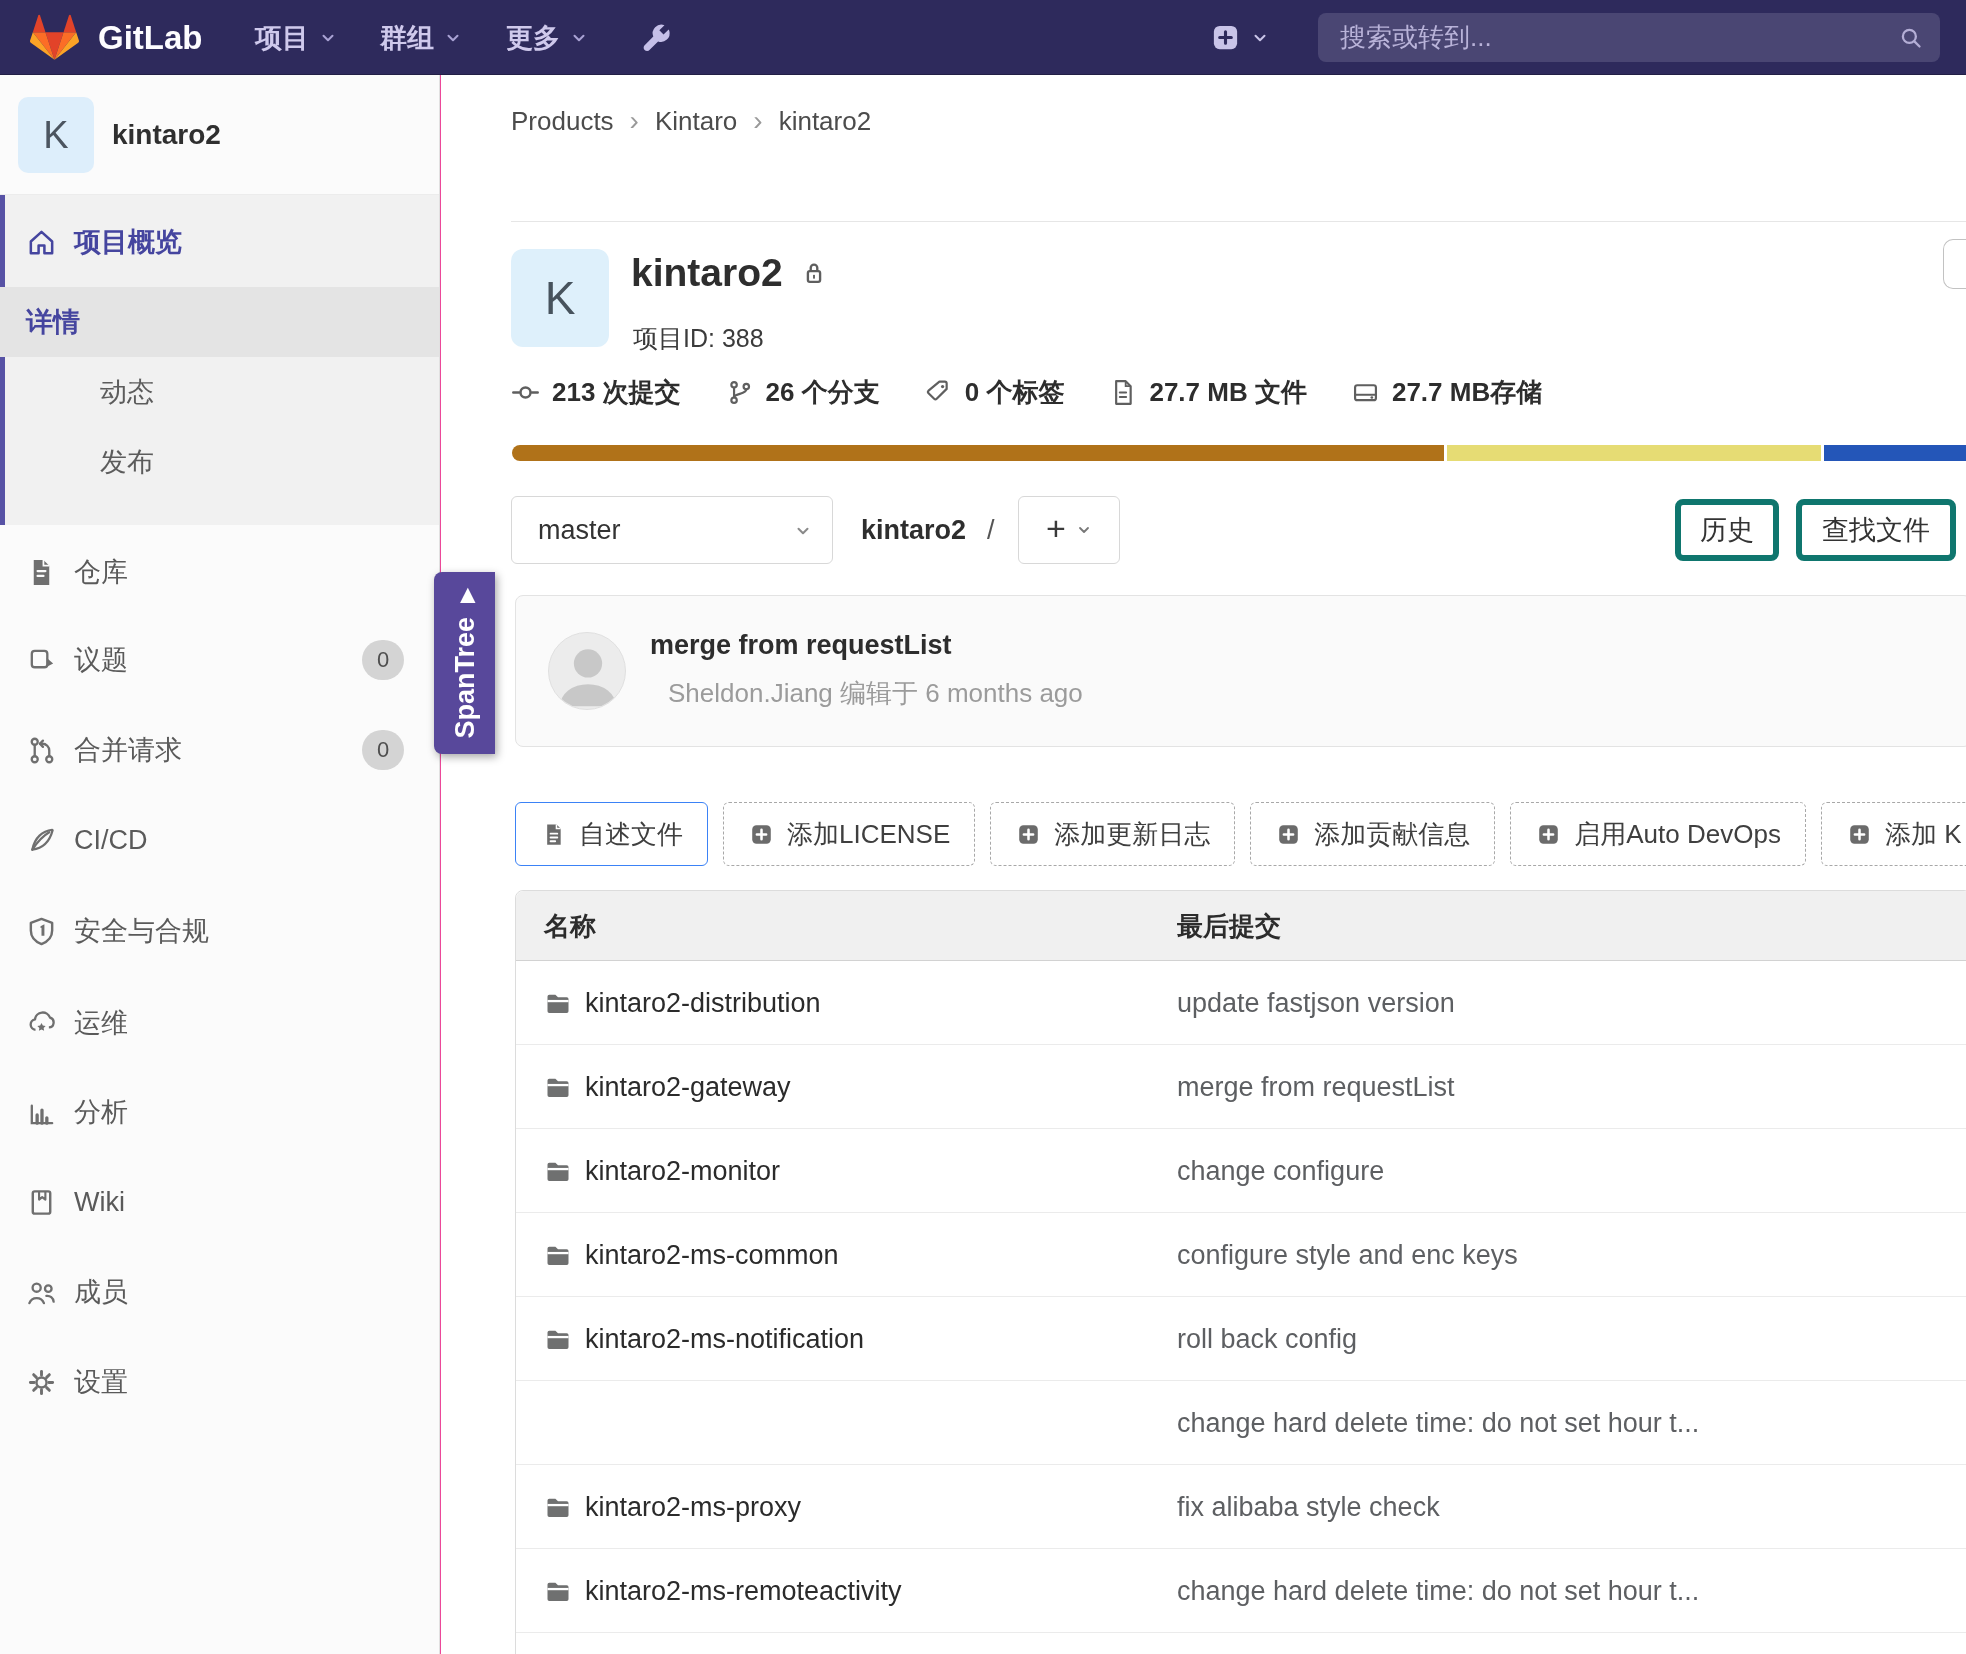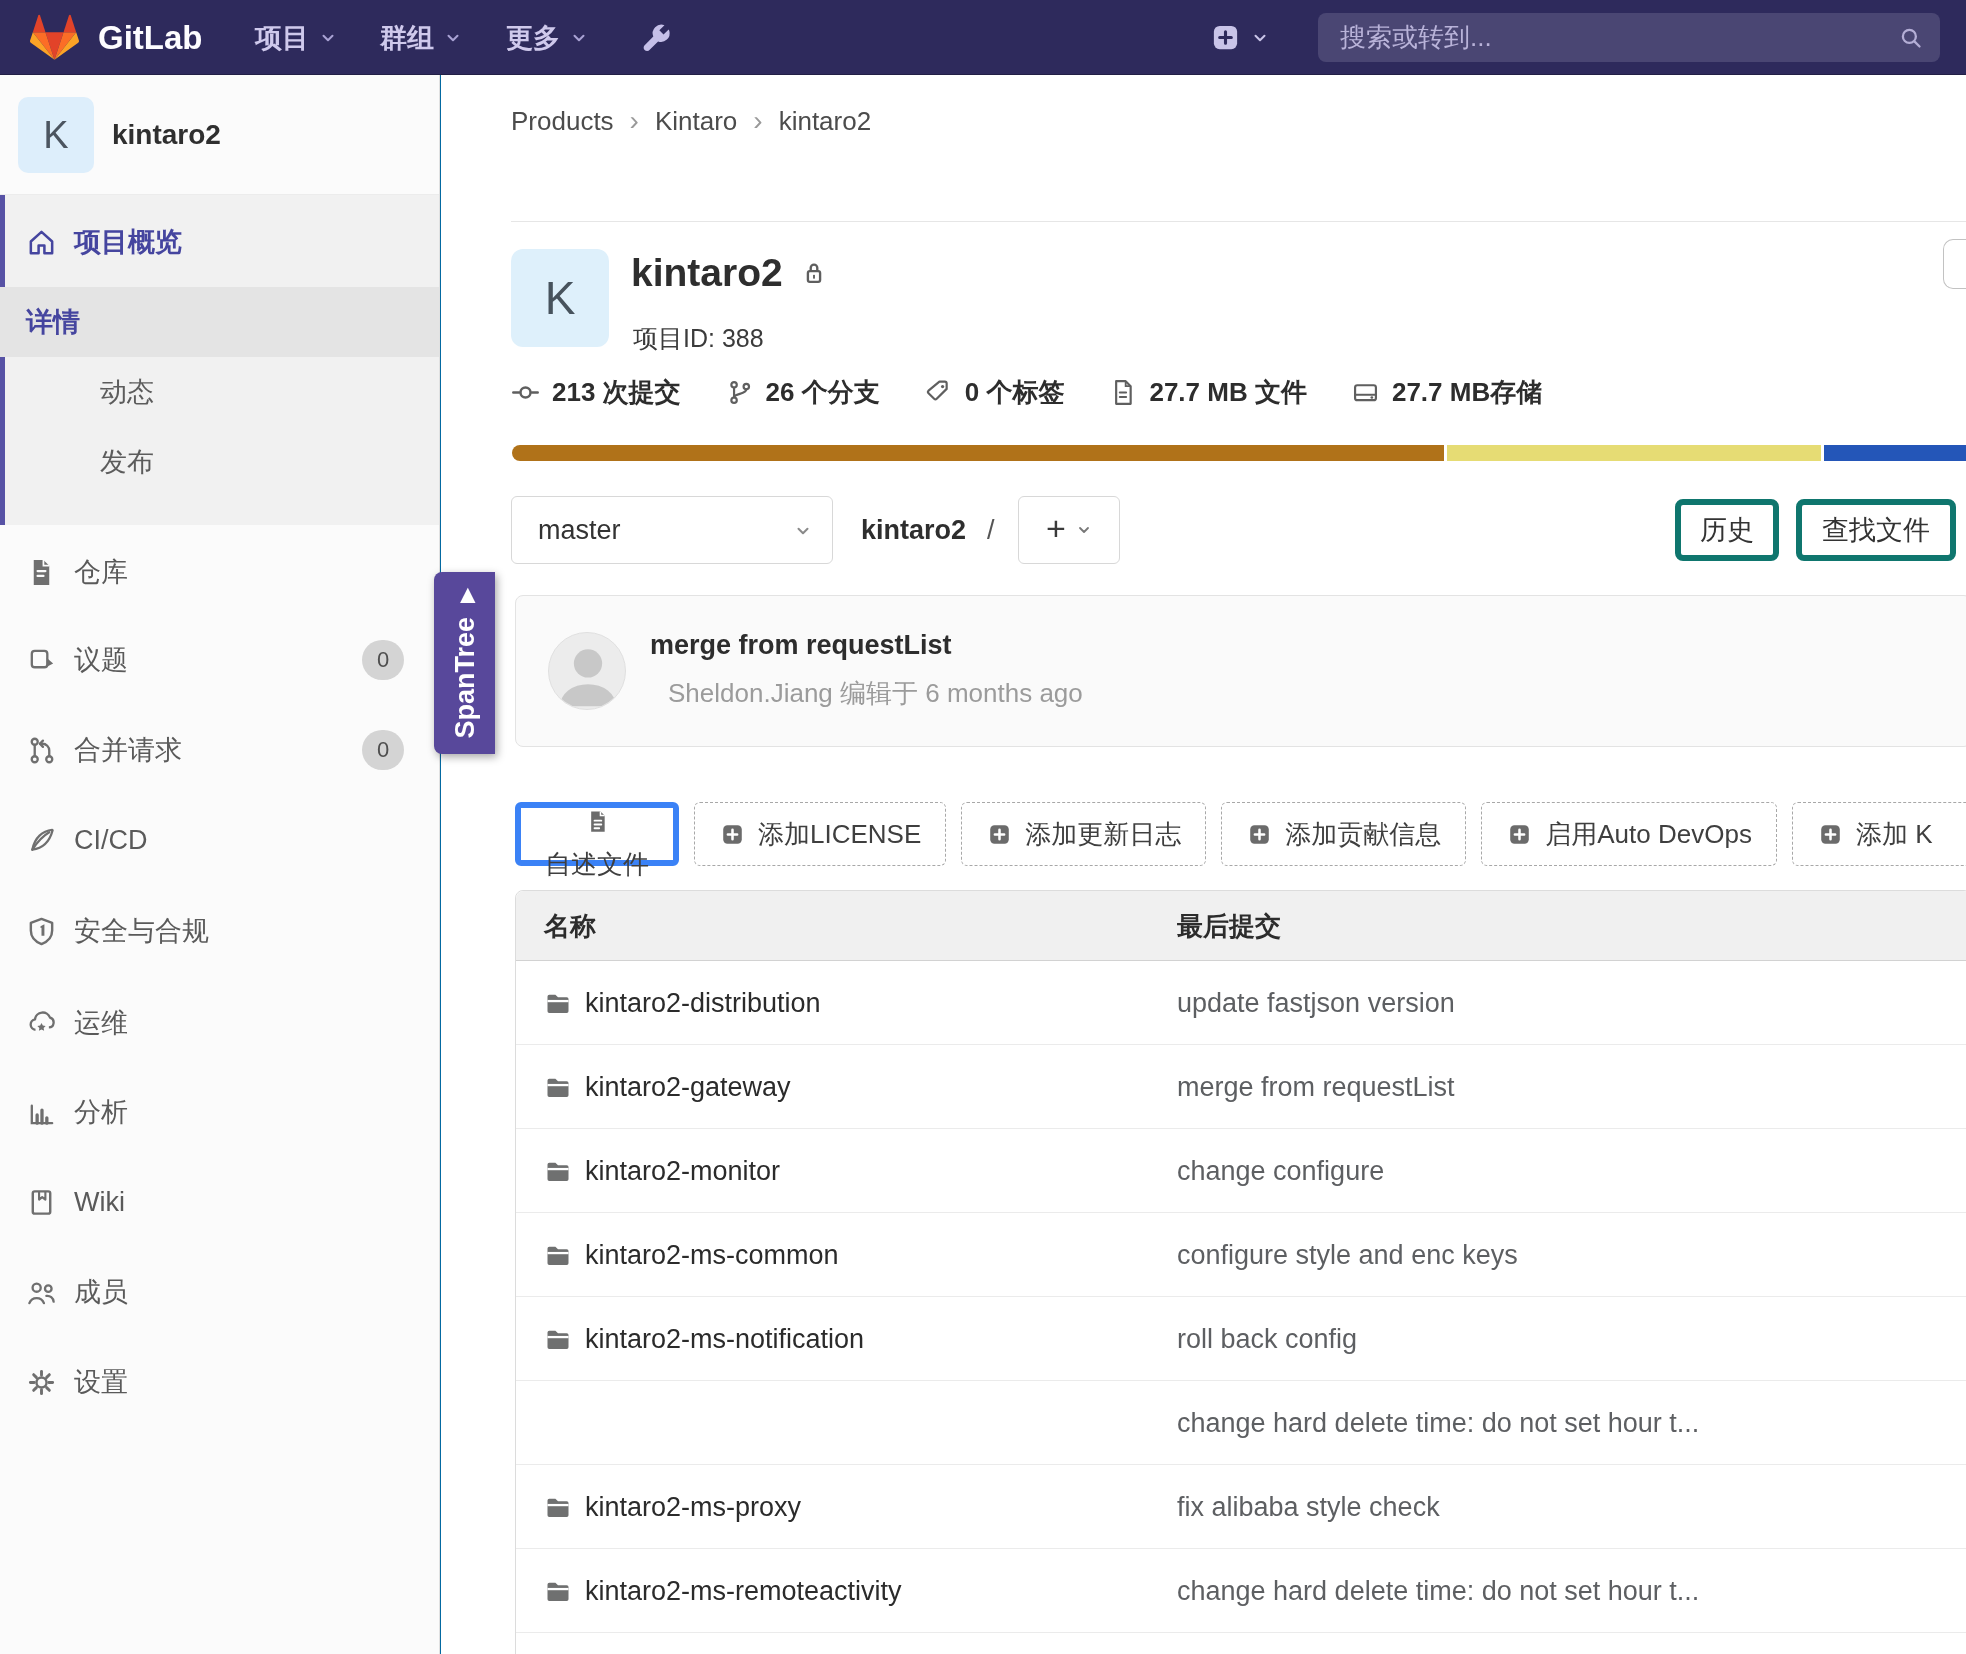--- a/index.html
+++ b/index.html
@@ -1,18 +1,18 @@
 <!DOCTYPE html>
 <html><head>
 <meta charset="utf-8">
 <style>
   * { margin:0; padding:0; box-sizing:border-box; }
   html,body { width:1966px; height:1654px; overflow:hidden; background:#fff;
               font-family:"Liberation Sans","DejaVu Sans",sans-serif; }
-  #app { position:relative; width:1966px; height:1654px; overflow:hidden; background:#0369a1; }
+  #app { position:relative; width:1966px; height:1654px; overflow:hidden; background:#ec4899; }
   svg.ic { display:block; }
 
   
   .navbar { position:absolute; left:0; top:0; width:1966px; height:75px; background:#2e2a5c;
             border-bottom:1px solid rgba(0,0,0,.25); z-index:50; }
   .nav-logo { position:absolute; left:30px; top:13px; width:49px; height:49px; }
   .nav-brand { position:absolute; left:98px; top:0; line-height:75px; font-size:33px; font-weight:bold; color:#fdfcff; }
   .nav-menu { position:absolute; top:0; height:75px; display:flex; align-items:center; gap:10px;
               color:#cfc9ec; font-size:27px; font-weight:600; cursor:pointer; }
   .nav-menu .chev { width:18px; height:18px; color:#a9a2d4; }
@@ -100,21 +100,21 @@
   .commit-panel { position:absolute; left:74px; right:-6px; top:520px; height:152px; background:#fafafa;
                   border:1px solid #e3e3e3; border-radius:8px; }
   .commit-avatar { position:absolute; left:32px; top:36px; width:78px; height:78px; border-radius:50%;
                    background:#ececec; overflow:hidden; border:1px solid #e0e0e0; }
   .commit-msg { position:absolute; left:134px; top:34px; font-size:27px; font-weight:bold; color:#2d2d2d; cursor:pointer; }
   .commit-meta { position:absolute; left:152px; top:80px; font-size:26px; color:#9b9b9b; }
 
   .action-row { position:absolute; left:74px; top:727px; display:flex; gap:15px; }
   .action-btn { height:64px; display:flex; align-items:center; gap:12px; padding:0 24px; background:#fff;
                 border-radius:6px; font-size:26px; color:#3f3f3f; white-space:nowrap; cursor:pointer; }
-  .action-btn.solid { border:6px solid #3b82f6;flex-direction:column; }
+  .action-btn.solid { border:1px solid #3b82f6; }
   .action-btn.dashed { border:1px dashed #a8a8a8; }
   .action-btn .a-ic { width:27px; height:27px; color:#6b6b6b; flex:none; }
   .action-btn.clipped { width:250px; flex:none; }
 
   .file-table { position:absolute; left:74px; right:-6px; top:815px; border:1px solid #dcdcdc;
                 border-radius:8px 8px 0 0; background:#fff; }
   .ft-header { position:relative; height:70px; background:#f0f0f0; border-bottom:1px solid #d2d2d2;
                border-radius:8px 8px 0 0; }
   .ft-header .c1 { position:absolute; left:28px; line-height:70px; font-size:26px; font-weight:bold; color:#2c2c2c; }
   .ft-header .c2 { position:absolute; left:661px; line-height:70px; font-size:26px; font-weight:bold; color:#2c2c2c; }

